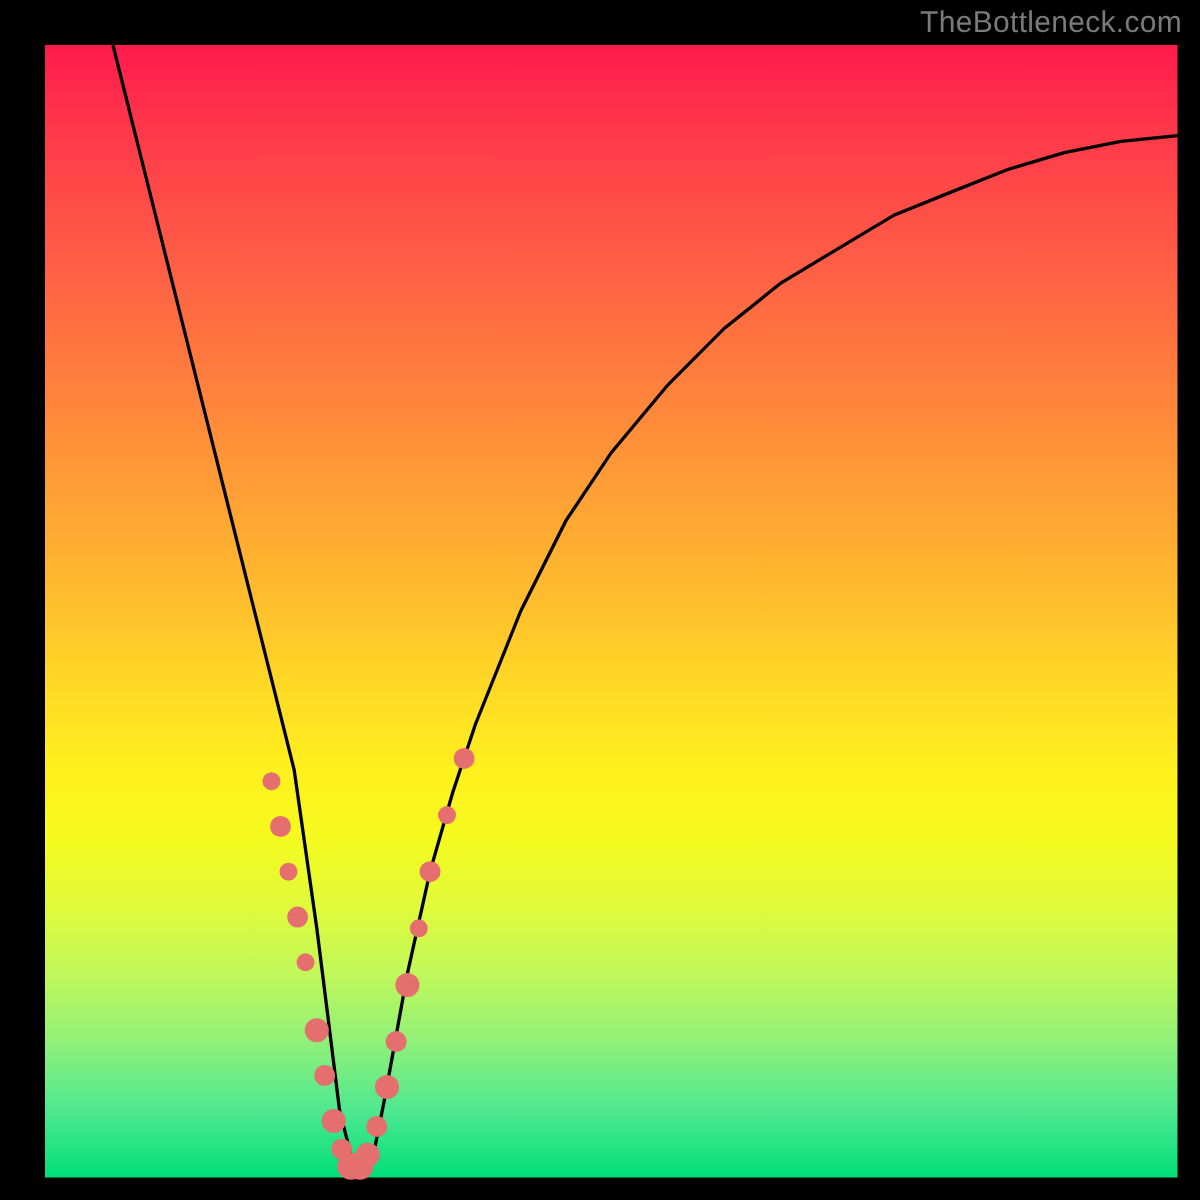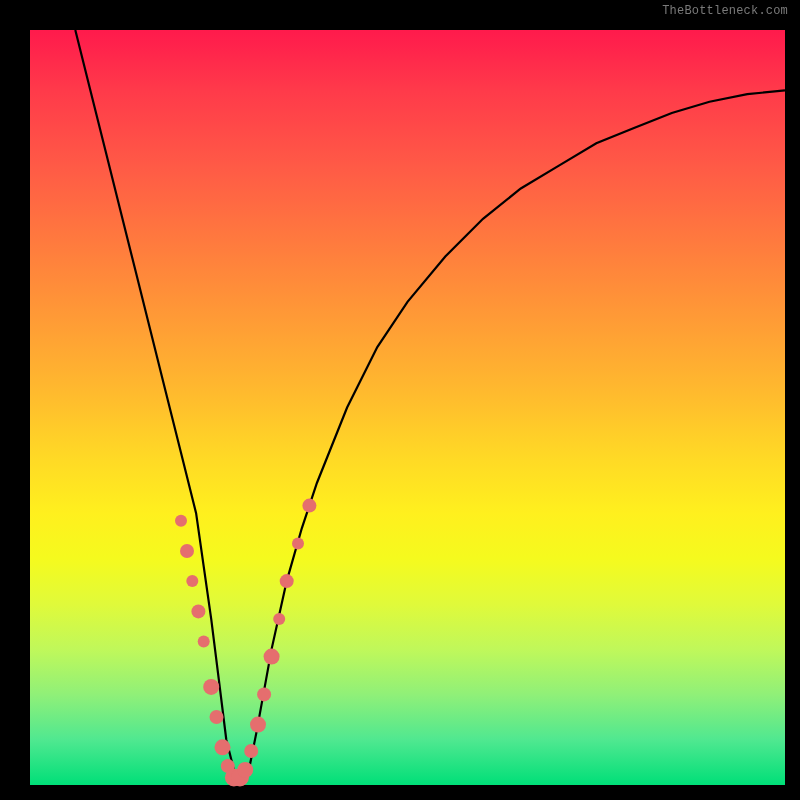--- a/index.html
+++ b/index.html
@@ -41,24 +41,23 @@
       #90f078 88%,
       #50e890 94%,
       #00df78 100%
     );
   }
   .watermark {
     position: absolute;
     top: 4px;
     right: 12px;
     color: #7a7a7a;
-    font-size: 12px;
+    font-size: 20px;
     font-weight: 500;
     letter-spacing: 0.2px;
-    font-family: Liberation Mono, monospace;
   }
   svg.curve {
     position: absolute;
     left: 0;
     top: 0;
     width: 755px;
     height: 755px;
     overflow: visible;
   }
   .curve-path {

